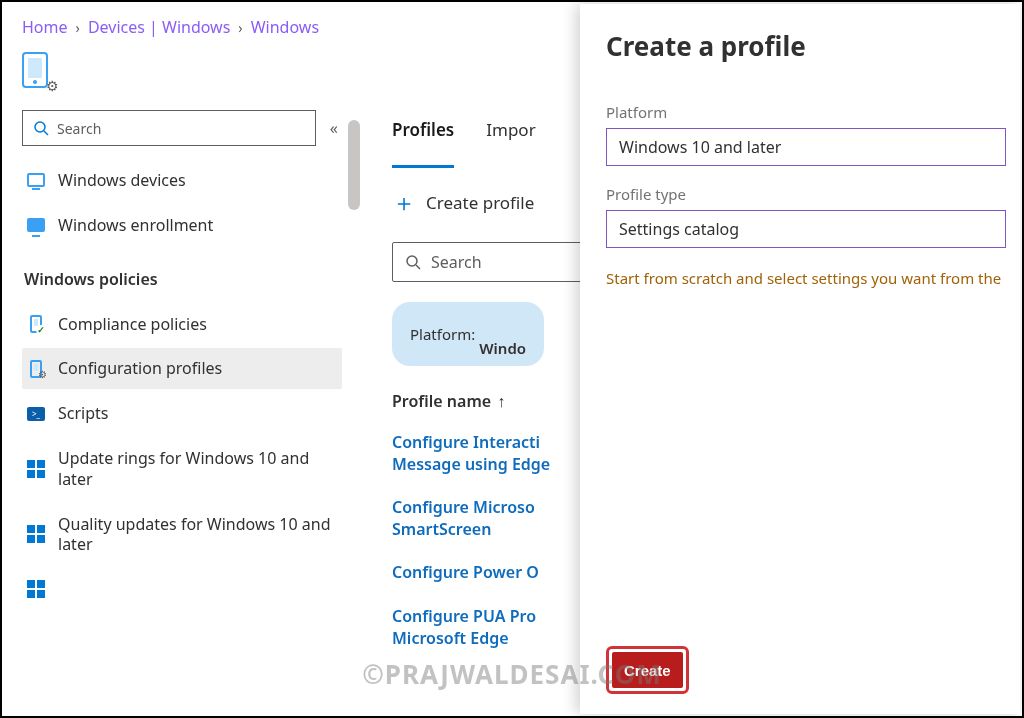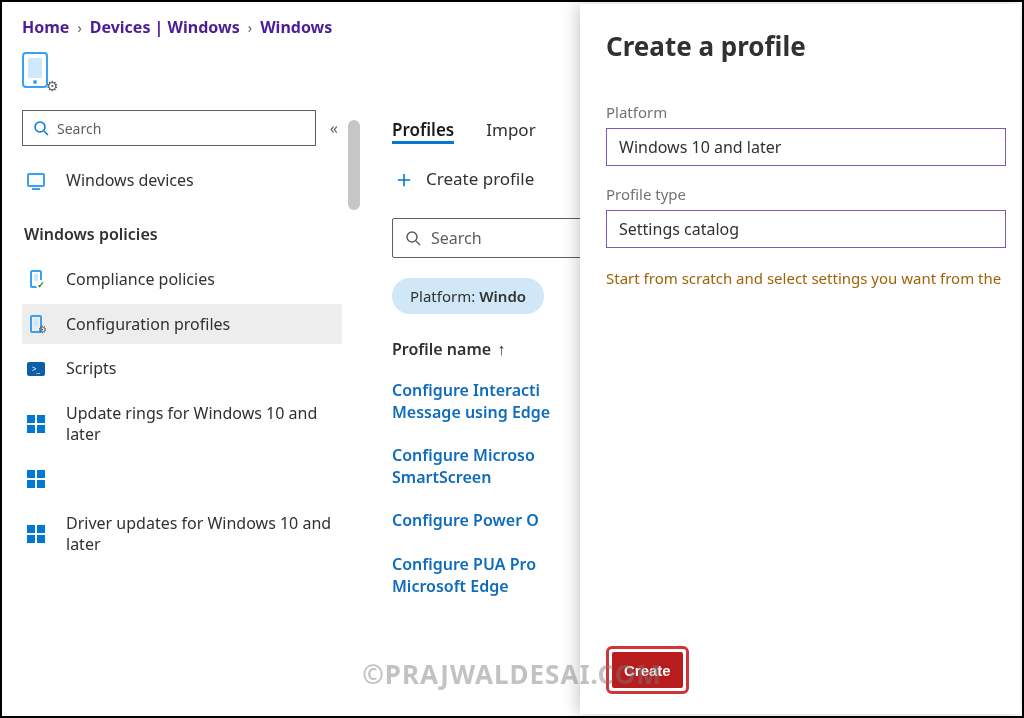--- a/index.html
+++ b/index.html
@@ -18,21 +18,21 @@
   
   .breadcrumbs {
     display: flex;
     align-items: center;
     gap: 8px;
     padding: 14px 20px 8px;
     font-size: 16px;
     color: #0078d4;
   }
   .breadcrumbs .sep { color: #605e5c; font-size: 14px; }
-  .crumb { color: #4c1d95; cursor: pointer; font-weight: bold; }
+  .crumb { color: #8b5cf6; cursor: pointer; }
 
   
   .title-row {
     display: flex;
     align-items: center;
     gap: 14px;
     padding: 6px 20px 20px;
   }
   .title-icon {
     position: relative;
@@ -110,21 +110,21 @@
   }
 
   .nav-section-label {
     font-weight: 600;
     font-size: 16px;
     padding: 18px 0 10px 2px;
   }
   .nav-item {
     display: flex;
     align-items: center;
-    gap: 20px;
+    gap: 12px;
     padding: 10px 10px 10px 4px;
     font-size: 16px;
     color: #323130;
     cursor: pointer;
     border-radius: 2px;
     line-height: 1.3;
   }
   .nav-item.active { background: #ededed; }
   .nav-item .txt { flex: 1; }
   .nav-icon {
@@ -168,21 +168,21 @@
     position: relative;
   }
   .tabs {
     display: flex;
     gap: 32px;
     font-size: 17px;
     color: #323130;
     padding-top: 8px;
   }
   .tab {
-    padding-bottom: 0;
+    padding-bottom: 24px;
     cursor: pointer;
   }
   .tab.active {
     color: #1b1a19;
     font-weight: 600;
     border-bottom: 3px solid #0078d4;
   }
   .create-profile-row {
     display: flex;
     align-items: center;
@@ -211,21 +211,21 @@
   }
   .filter-chip {
     display: inline-flex;
     align-items: center;
     background: #d0e7f8;
     border-radius: 18px;
     padding: 8px 18px;
     font-size: 15px;
     margin: 20px 0 24px;
   }
-  .filter-chip b { font-weight: 600; padding-left: 4px;}
+  .filter-chip b { font-weight: 600; padding-left: 4px; margin-top: 28px;}
   .col-header {
     font-weight: 600;
     font-size: 16px;
     display: flex;
     align-items: center;
     gap: 6px;
     margin-bottom: 20px;
   }
   .list-link {
     color: #0f6cbd;
@@ -345,20 +345,26 @@
       </div>
       <span class="collapse-caret">«</span>
     </div>
 
     <div class="nav-item">
       <span class="nav-icon">
           <span class="ic-monitor"></span>
         </span>
       <span class="txt">Windows devices</span>
     </div>
+    <div class="nav-item">
+      <span class="nav-icon">
+          <span class="ic-monitor-fill"></span>
+        </span>
+      <span class="txt">Windows enrollment</span>
+    </div>
 
     <div class="nav-section-label">Windows policies</div>
 
     <div class="nav-item">
       <span class="nav-icon">
           <span class="ic-phone-sm ic-phone-check"></span>
         </span>
       <span class="txt">Compliance policies</span>
     </div>
     <div class="nav-item active">
@@ -386,31 +392,31 @@
     </div>
     <div class="nav-item">
       <span class="nav-icon">
           <span class="ic-win">
             <span></span>
             <span></span>
             <span></span>
             <span></span>
           </span>
         </span>
+      <span class="txt">Quality updates for Windows 10 and later</span>
     </div>
     <div class="nav-item">
       <span class="nav-icon">
           <span class="ic-win">
             <span></span>
             <span></span>
             <span></span>
             <span></span>
           </span>
         </span>
-      <span class="txt">Driver updates for Windows 10 and later</span>
     </div>
   </aside>
 
   <div class="scroll-hint">
     <div class="scroll-thumb"></div>
   </div>
 
   <main class="main">
     <div class="tabs">
       <div class="tab active">Profiles</div>

